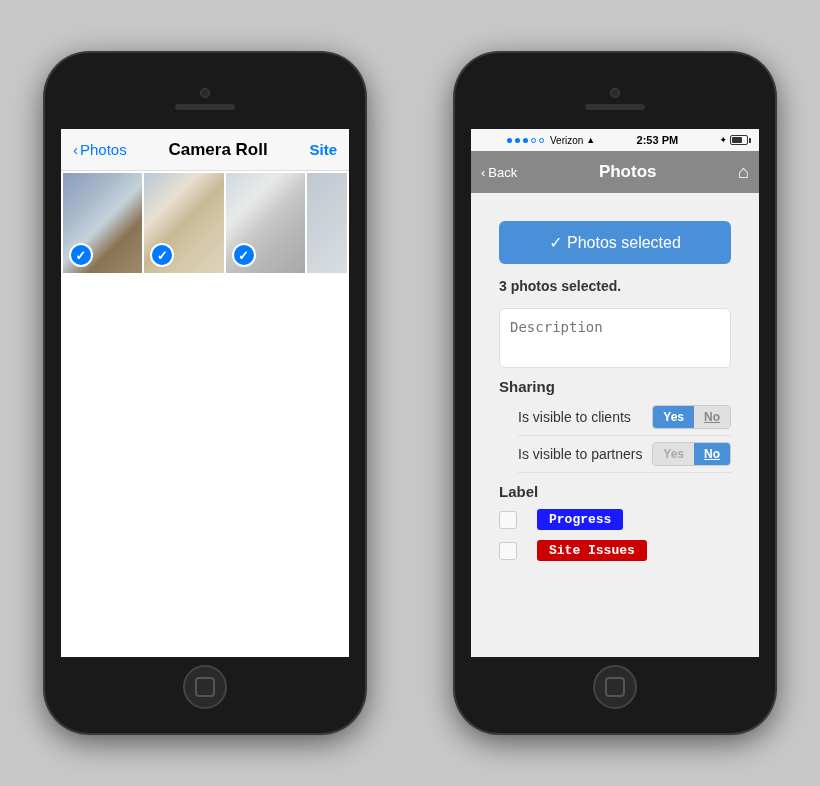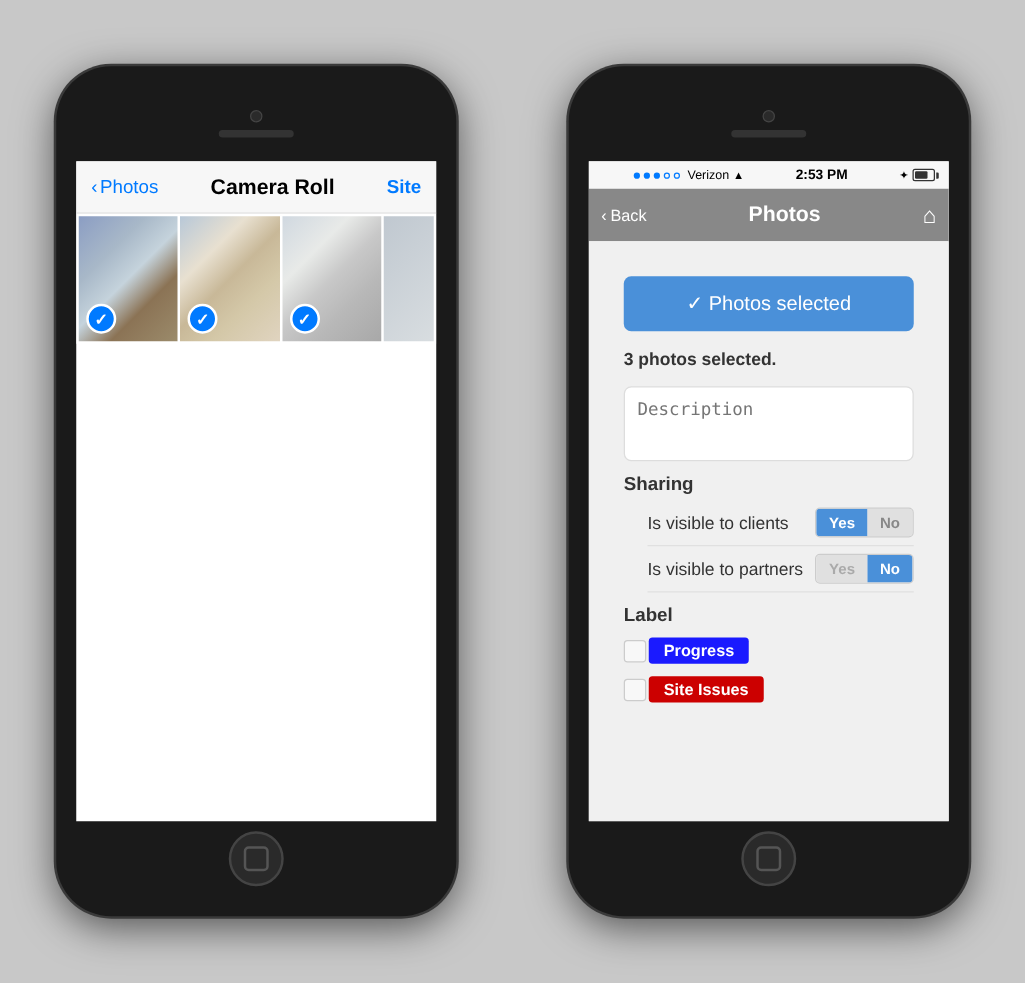--- a/index.html
+++ b/index.html
@@ -286,36 +286,38 @@
       background: #4A90D9;
       color: #fff;
     }
     .toggle-yes.inactive {
       background: #e0e0e0;
       color: #aaa;
     }
     .toggle-no {
       padding: 4px 10px;
       font-weight: 600;
+      text-decoration: underline;
     }
     .toggle-no.active {
       background: #4A90D9;
       color: #fff;
     }
     .toggle-no.inactive {
       background: #e0e0e0;
       color: #888;
     }
 
     .label-section {}
     .label-item {
       display: flex;
       align-items: center;
-      gap: 2px;
+      gap: 20px;
       padding: 5px 0;
+      font-family: Liberation Mono, monospace;
     }
     .label-checkbox {
       width: 18px;
       height: 18px;
       border: 1px solid #ccc;
       background: #f8f8f8;
       border-radius: 3px;
       flex-shrink: 0;
     }
     .label-tag {

